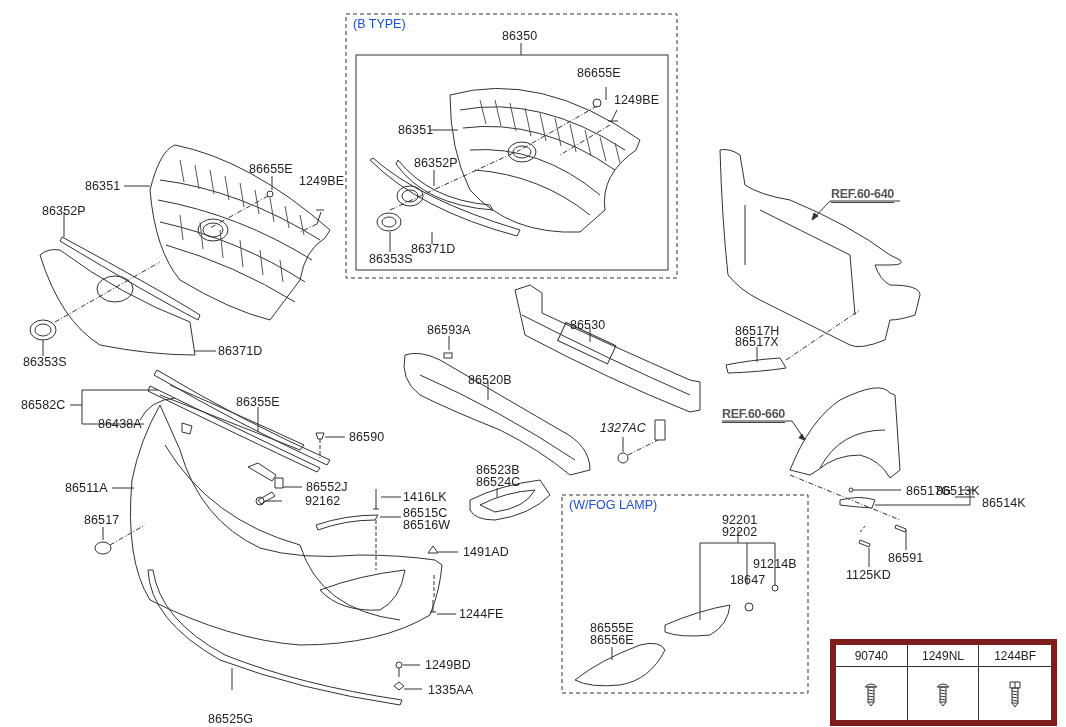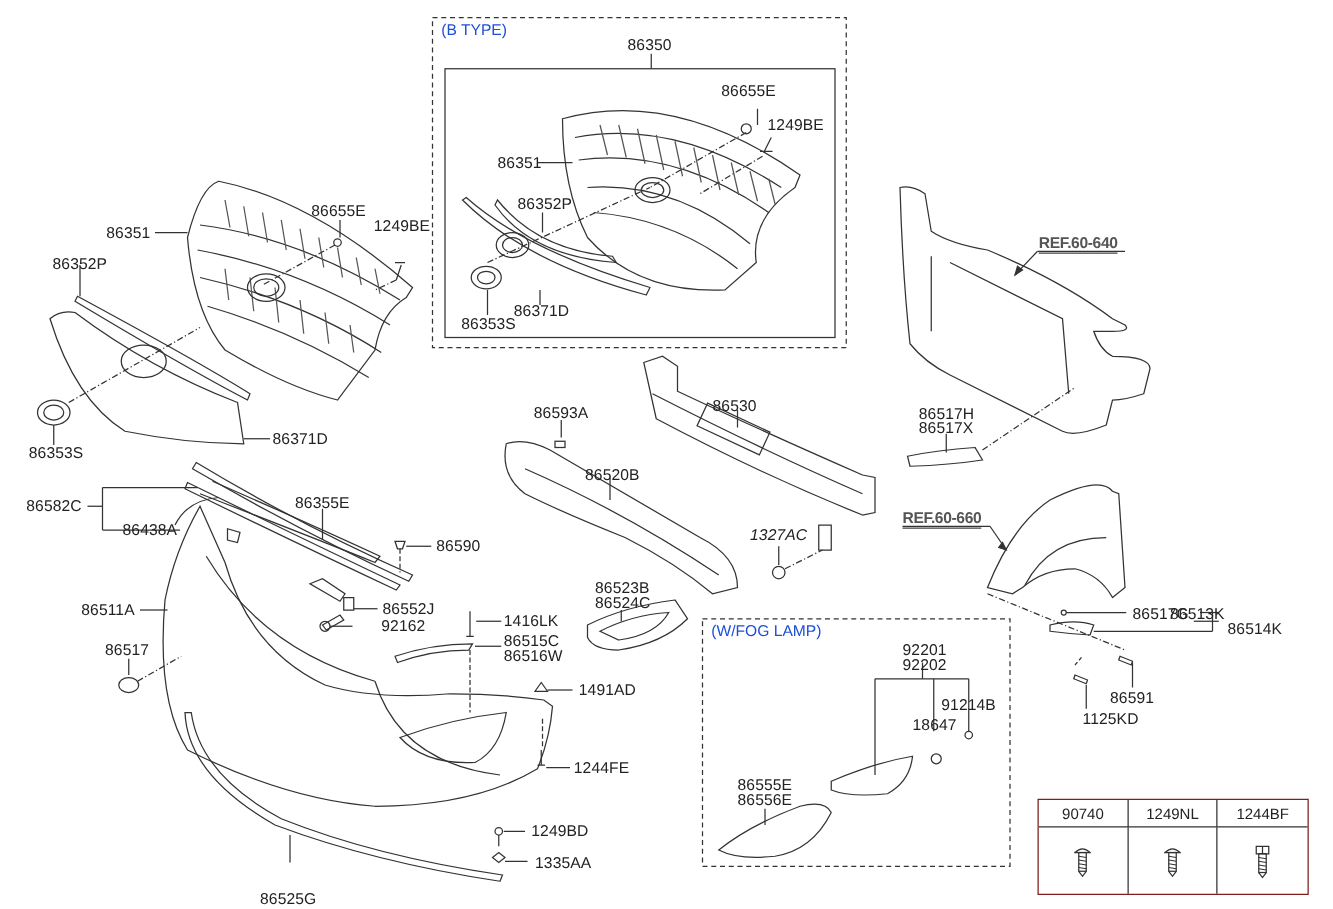--- a/index.html
+++ b/index.html
@@ -2,21 +2,21 @@
 <html><head>
 <meta charset="utf-8">
 <style>
   html, body { margin:0; padding:0; background:#ffffff; }
   body { width:1066px; height:727px; position:relative; overflow:hidden;
          font-family:"Liberation Sans", sans-serif; color:#222; }
   svg#diagram { position:absolute; left:0; top:0; }
   .lbl { position:absolute; font-size:12.5px; line-height:13px; white-space:nowrap; color:#222; letter-spacing:0.1px; }
   .ref { position:absolute; font-size:12.5px; color:#555; font-weight:bold; white-space:nowrap; border-bottom:1px solid #444; padding-bottom:1px; letter-spacing:-0.3px; }
   .boxtitle { position:absolute; font-size:12.5px; color:#1d4ed8; white-space:nowrap; }
-  .table { position:absolute; left:830px; top:639px; width:215px; height:75px; border:1px solid #7f1d1d; display:grid; grid-template-columns:1fr 1fr 1fr; grid-template-rows:22px 1fr; }
+  .table { position:absolute; left:830px; top:639px; width:215px; height:75px; border:6px solid #7f1d1d; display:grid; grid-template-columns:1fr 1fr 1fr; grid-template-rows:22px 1fr; }
   .table .cell { border-right:1px solid #333; display:flex; align-items:center; justify-content:center; font-size:12px; }
   .table .cell:nth-child(3n) { border-right:none; }
   .table .hdr { border-bottom:1px solid #333; }
 </style>
 </head>
 <body>
 
 <svg id="diagram" width="1066" height="727" viewBox="0 0 1066 727" fill="none" stroke="#333" stroke-width="1">
 
   <rect x="346" y="14" width="331" height="264" stroke-dasharray="4,3"></rect>
@@ -249,21 +249,21 @@
 <div class="lbl" style="left:600px;top:422px;font-style:italic;">1327AC</div>
 <div class="lbl" style="left:476px;top:464px;">86523B</div>
 <div class="lbl" style="left:476px;top:476px;">86524C</div>
 
 <div class="lbl" style="left:735px;top:325px;">86517H</div>
 <div class="lbl" style="left:735px;top:336px;">86517X</div>
 <div class="lbl" style="left:906px;top:485px;">86517G</div>
 <div class="lbl" style="left:936px;top:485px;">86513K</div>
 <div class="lbl" style="left:982px;top:497px;">86514K</div>
 <div class="lbl" style="left:888px;top:552px;">86591</div>
-<div class="lbl" style="left:846px;top:569px;margin-left:20px;">1125KD</div>
+<div class="lbl" style="left:846px;top:569px;">1125KD</div>
 
 <div class="lbl" style="left:722px;top:514px;">92201</div>
 <div class="lbl" style="left:722px;top:526px;">92202</div>
 <div class="lbl" style="left:753px;top:558px;">91214B</div>
 <div class="lbl" style="left:730px;top:574px;text-align:right;">18647</div>
 <div class="lbl" style="left:590px;top:622px;">86555E</div>
 <div class="lbl" style="left:590px;top:634px;">86556E</div>
 
 <div class="table">
   <div class="cell hdr">90740</div>

